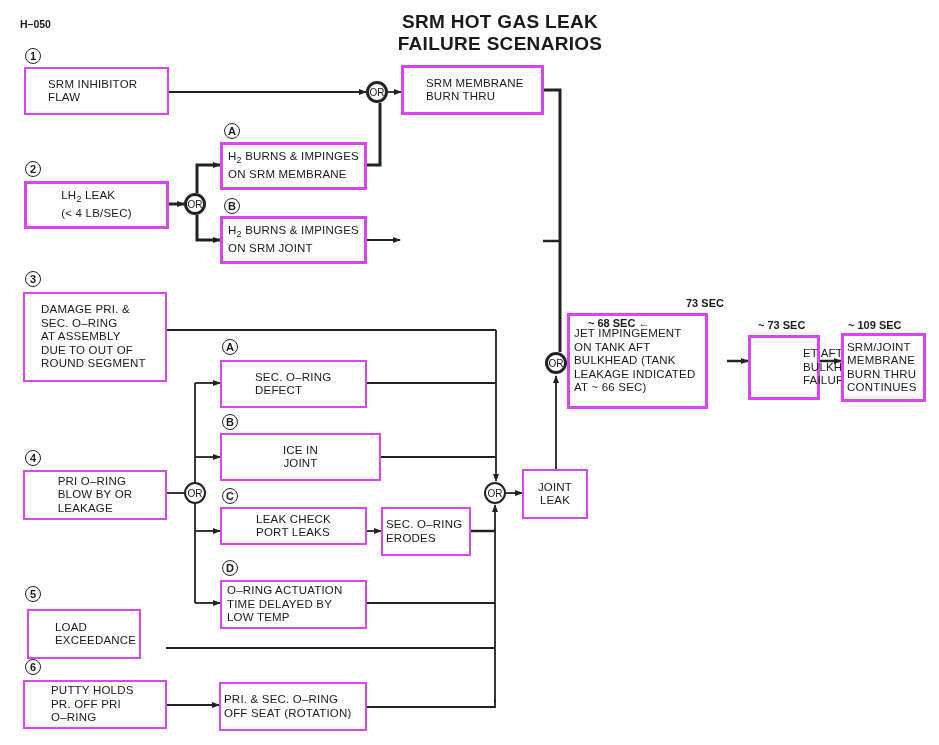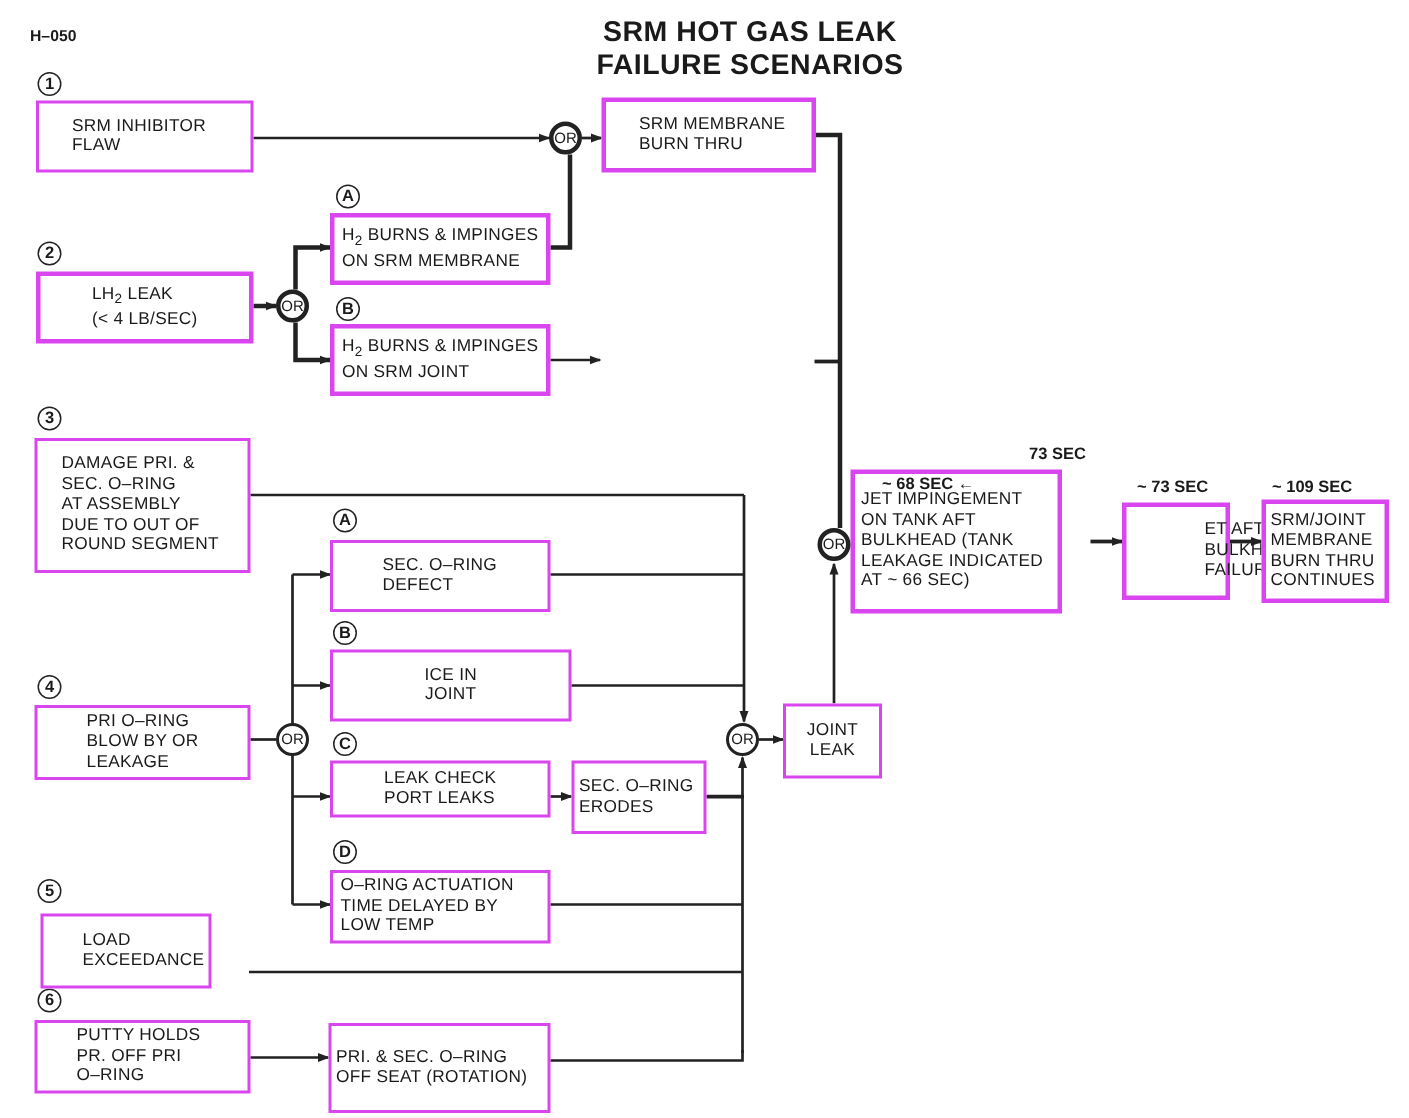--- a/index.html
+++ b/index.html
@@ -185,21 +185,21 @@
   <div class="box" style="left:27px;top:609px;width:114px;height:50px;">
     <span class="txt" style="padding-left:26px;">LOAD
 EXCEEDANCE</span>
   </div>
 
   <div class="box" style="left:23px;top:680px;width:144px;height:49px;">
     <span class="txt" style="padding-left:26px;">PUTTY HOLDS
 PR. OFF PRI
 O–RING</span>
   </div>
-  <div class="box" style="left:219px;top:682px;width:148px;height:60px;">
+  <div class="box" style="left:219px;top:682px;width:148px;height:49px;">
     <span class="txt" style="padding-left:3px;">PRI. &amp; SEC. O–RING
 OFF SEAT (ROTATION)</span>
   </div>
 
   <div class="box center" style="left:522px;top:469px;width:66px;height:50px;">
     <span class="txt" style="text-align:center;">JOINT
 LEAK</span>
   </div>
 
   <div class="box thick" style="left:567px;top:313px;width:141px;height:96px;">

